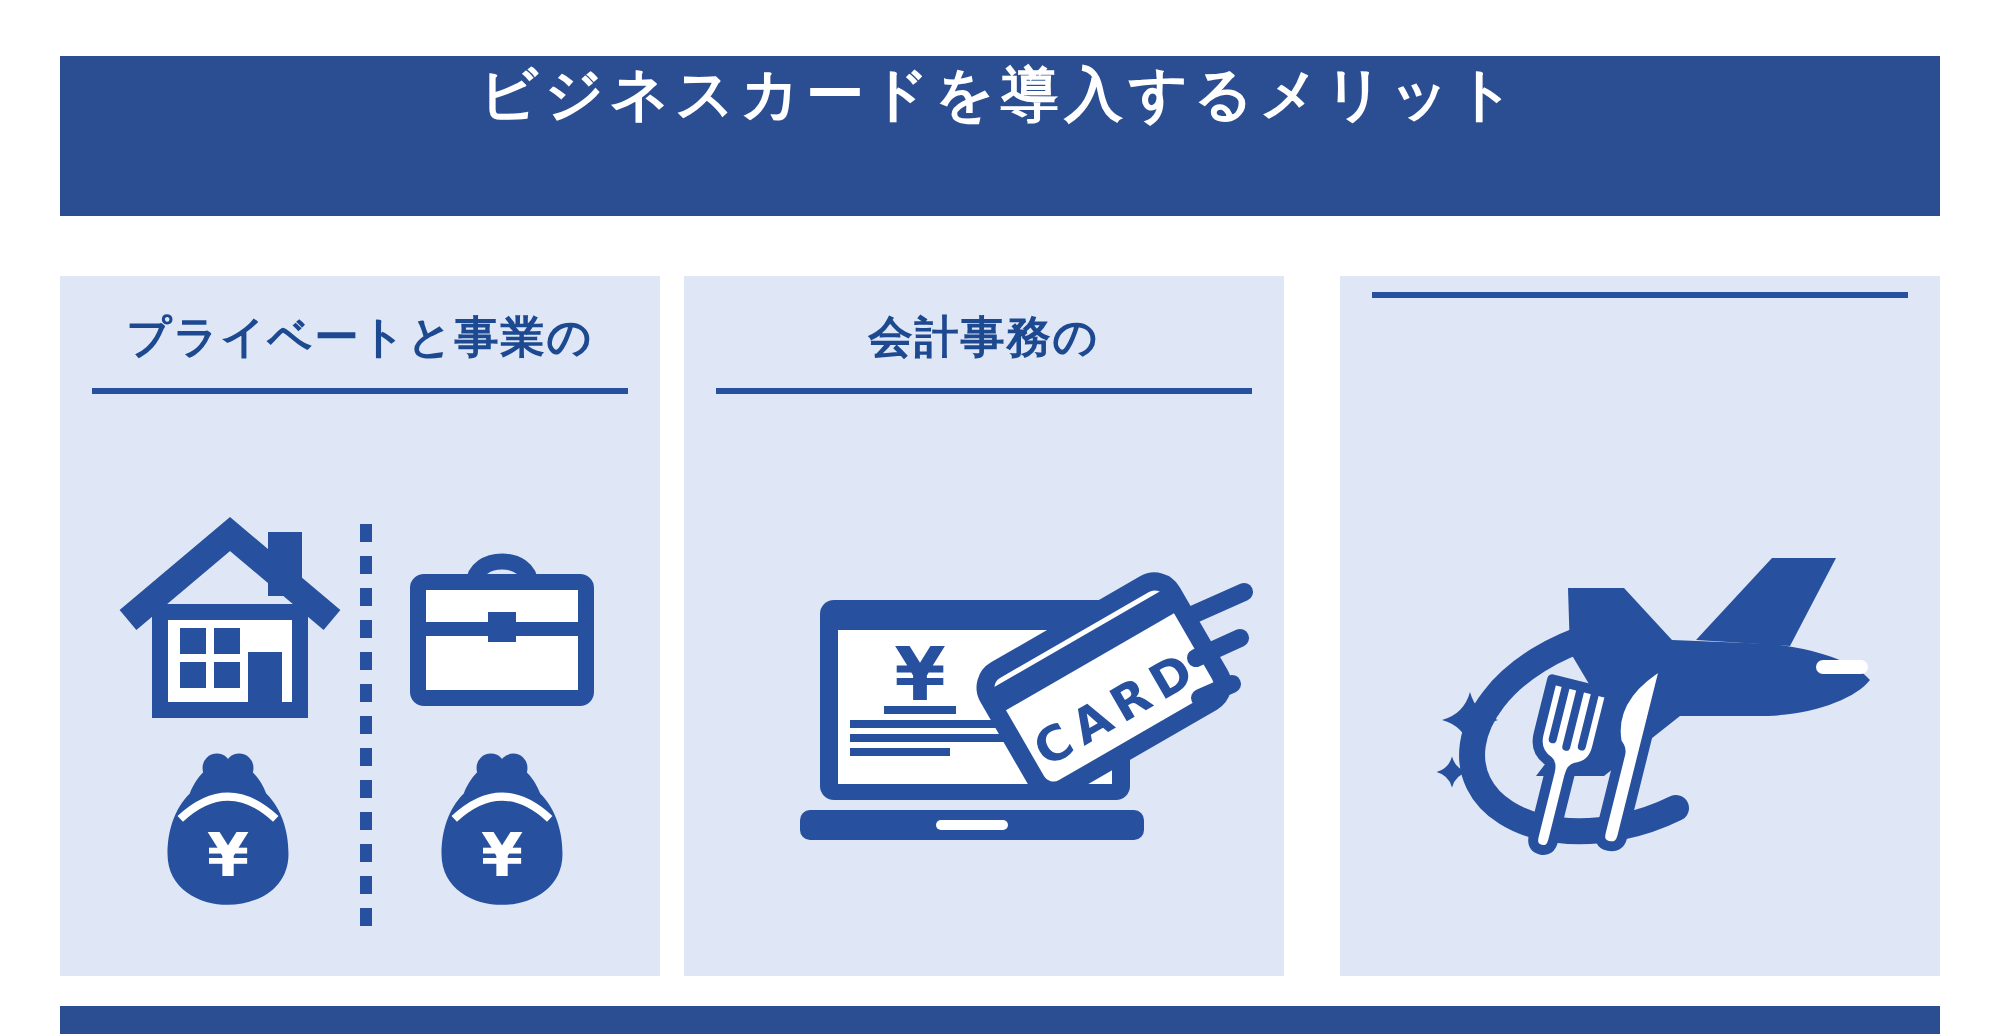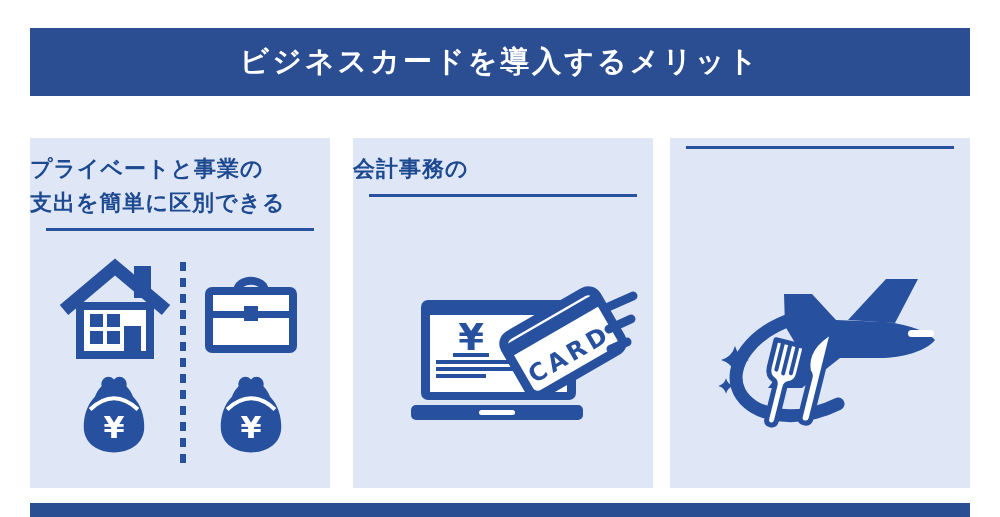--- a/index.html
+++ b/index.html
@@ -1,36 +1,36 @@
 <!DOCTYPE html>
 <html style="--banner-navy: #2B4E92; --icon-blue: #27519E; --card-bg: #DFE6F6; --title-text: #1D4990;"><head>
 <meta charset="utf-8">
 <style>
   html,body{margin:0;padding:0;background:#fff;}
   .canvas{
     position:relative;width:1000px;height:517px;background:#ffffff;overflow:hidden;
     font-family:"Liberation Sans","DejaVu Sans",sans-serif;
   }
   .banner{
-    position:absolute;left:30px;top:28px;width:940px;height:68px;
+    position:absolute;left:30px;top:28px;width:940px;height:80px;
     background:var(--banner-navy,#2B4E92);
-    display:flex;align-items:center;justify-content:center;
+    display:flex;align-items:flex-start;justify-content:center;
   }
   .banner h1{
     margin:0;color:#ffffff;font-size:29px;font-weight:700;letter-spacing:3px;
   }
   .card{
     position:absolute;top:138px;width:300px;height:350px;
     background:var(--card-bg,#DFE6F6);
   }
   .card.c1{left:30px}
-  .card.c2{left:353px}
+  .card.c2{left:342px}
   .card.c3{left:670px}
   .card h2{
-    margin:14px 0 0;font-size:22px;font-weight:700;
+    margin:14px 0 0;text-align:center;font-size:22px;font-weight:700;
     color:var(--title-text,#1D4990);line-height:34px;letter-spacing:1px;
   }
   .card h2 span{display:block;}
   .rule{height:3px;background:var(--icon-blue,#27519E);margin:8px 16px 0;}
   .art{position:absolute;left:0;top:0;right:0;bottom:0;}
   .art svg{position:absolute;overflow:visible;}
   .dash-divider{
     position:absolute;left:150px;top:124px;width:6px;height:206px;
     background:repeating-linear-gradient(to bottom,var(--icon-blue,#27519E) 0 9px,transparent 9px 16px);
   }
@@ -50,21 +50,20 @@
 
 <div class="canvas">
 
   <header class="banner">
     <h1>ビジネスカードを導入するメリット</h1>
   </header>
 
   <section class="card c1">
     <h2>
       <span>プライベートと事業の</span>
-      <span>支出を簡単に区別できる</span>
     </h2>
     <div class="rule"></div>
     <div class="art">
 
       <svg style="left:28px;top:122px" width="114" height="100" viewBox="0 0 114 100">
         <rect class="fb" x="76" y="6" width="17" height="32"></rect>
         <path class="nf sb" d="M6 50 L57 7 L108 50" stroke-width="13"></path>
         <rect class="fw sb" x="22" y="46" width="70" height="49" stroke-width="8"></rect>
         <rect class="fb" x="32" y="54" width="13" height="13"></rect>
         <rect class="fb" x="49" y="54" width="13" height="13"></rect>

